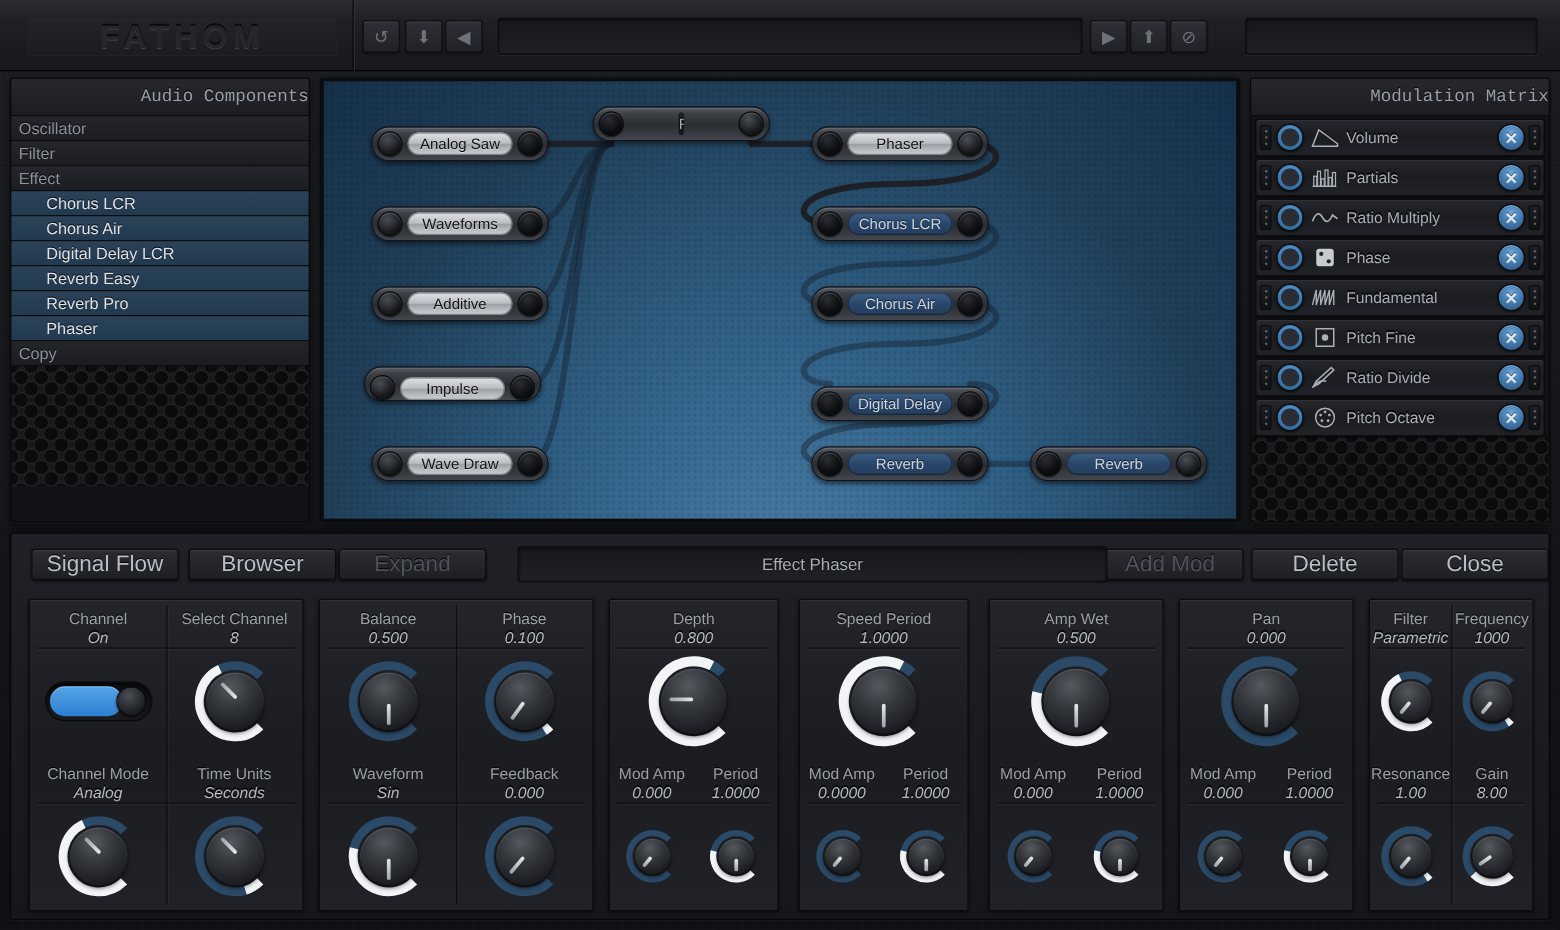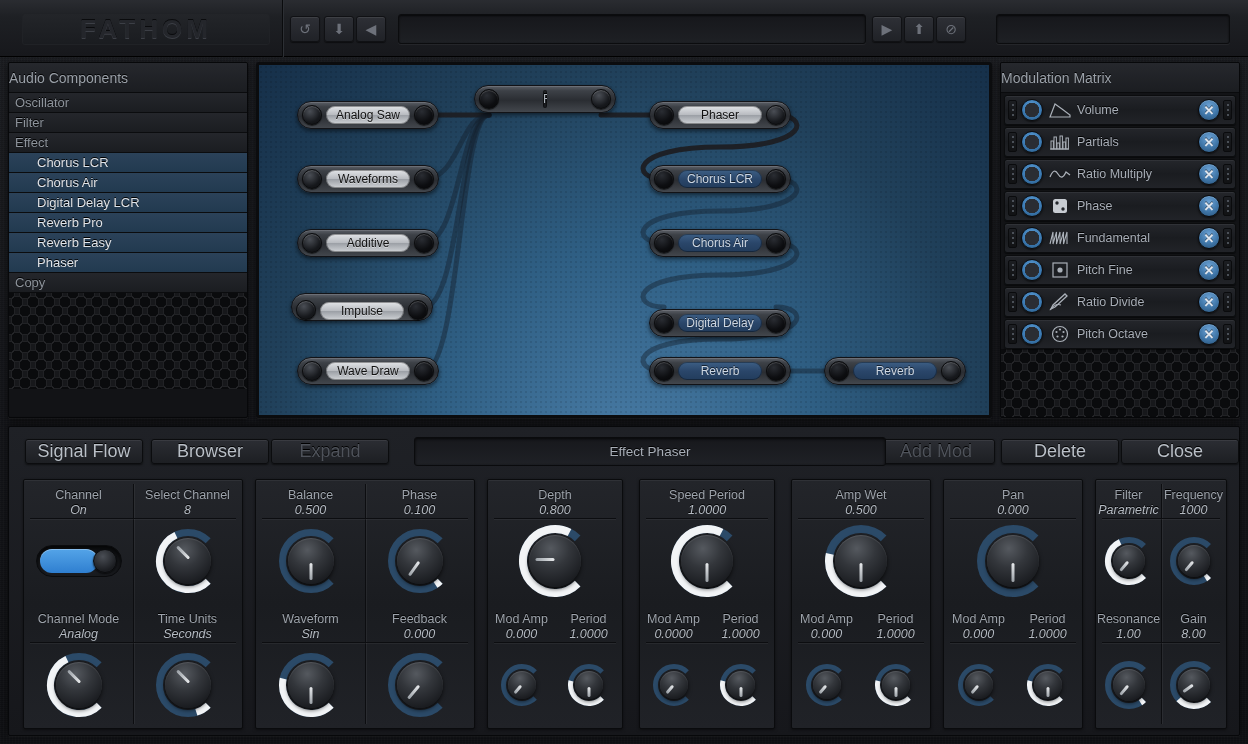--- a/index.html
+++ b/index.html
@@ -56,23 +56,23 @@
     color:#6d717a; font-size:14px; line-height:1;
   }
   .tfield{ position:absolute; top:14px; height:30px; border-radius:3px;
     background:linear-gradient(180deg,#16171b,#1e2024);
     border:1px solid #0b0c0e; box-shadow:inset 0 1px 2px rgba(0,0,0,.7), 0 1px 0 rgba(255,255,255,.05);
   }
 
   
   .panel{ position:absolute; border:1px solid #07080a; border-radius:2px;
     box-shadow:0 1px 0 rgba(255,255,255,.05), 0 2px 6px rgba(0,0,0,.6); }
-  .ptitle{ height:30px; line-height:30px; text-align:left; font-size:14px; color:#9aa0a8;
+  .ptitle{ height:30px; line-height:30px; text-align:right; font-size:14px; color:#9aa0a8;
     background:linear-gradient(180deg,#26282d,#1b1d21); border-bottom:1px solid #0a0b0d;
-    text-shadow:0 -1px 0 #000; }
+    text-shadow:0 -1px 0 #000;font-family:Liberation Mono, monospace; }
 
   
   #sidebar{ left:8px; top:62px; width:240px; height:356px; background:#121316; overflow:hidden; }
   .sb-item{ height:20px; line-height:20px; font-size:13px; color:#8d939b;
     padding-left:6px; border-bottom:1px solid #0b0c0e;
     background:linear-gradient(180deg,#24262b,#1b1d21); text-shadow:0 -1px 0 #000; }
   .sb-item.child{ padding-left:28px; color:#dfe3e8; font-size:13px;
     background:linear-gradient(180deg,#2b4259,#223a50); }
   .sb-fill{ height:96px; }
 
@@ -196,22 +196,22 @@
 
   <div id="sidebar" class="panel">
     <div class="ptitle leather">Audio Components</div>
     <div id="sb-list">
         <div class="sb-item"><span>Oscillator</span></div>
         <div class="sb-item"><span>Filter</span></div>
         <div class="sb-item"><span>Effect</span></div>
         <div class="sb-item child"><span>Chorus LCR</span></div>
         <div class="sb-item child"><span>Chorus Air</span></div>
         <div class="sb-item child"><span>Digital Delay LCR</span></div>
+        <div class="sb-item child"><span>Reverb Easy</span></div>
         <div class="sb-item child"><span>Reverb Pro</span></div>
-        <div class="sb-item child"><span>Reverb Easy</span></div>
         <div class="sb-item child"><span>Phaser</span></div>
         <div class="sb-item"><span>Copy</span></div>
       </div>
     <div class="sb-fill hexgrid"></div>
   </div>
 
   <div id="graph" class="panel">
     <svg id="wires">
         <path d="M 165 50 C 200.75 50, 200.75 50, 230 50" fill="none" stroke="#1d2026" stroke-width="5" stroke-linecap="round"></path>
         <path d="M 165 114 C 200.75 114, 200.75 50, 230 50" fill="none" stroke="rgba(20,28,40,0.42)" stroke-width="5" stroke-linecap="round"></path>

